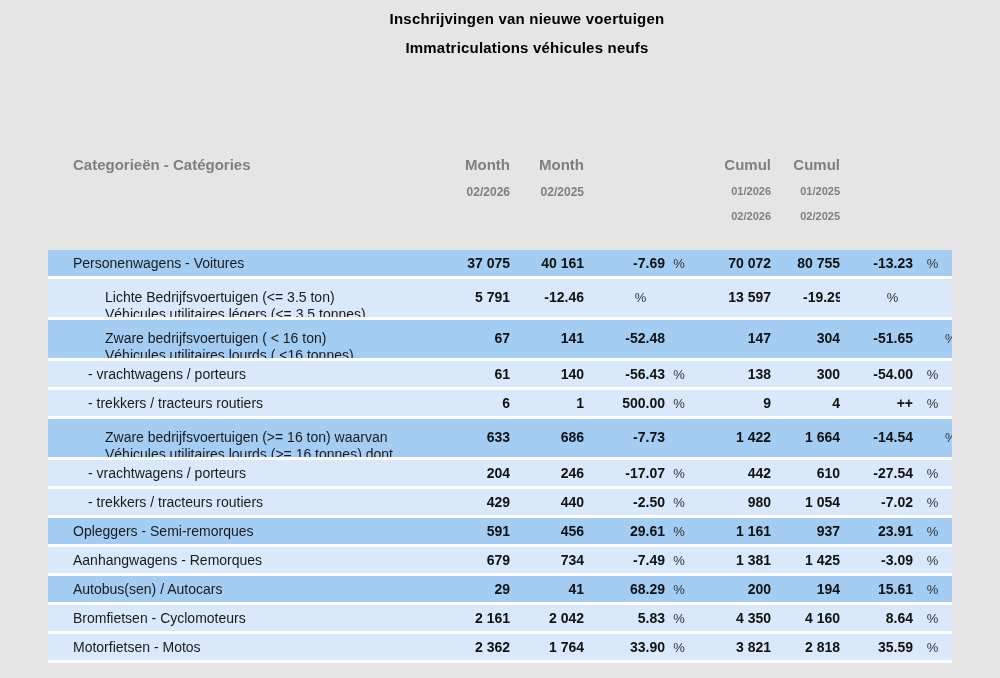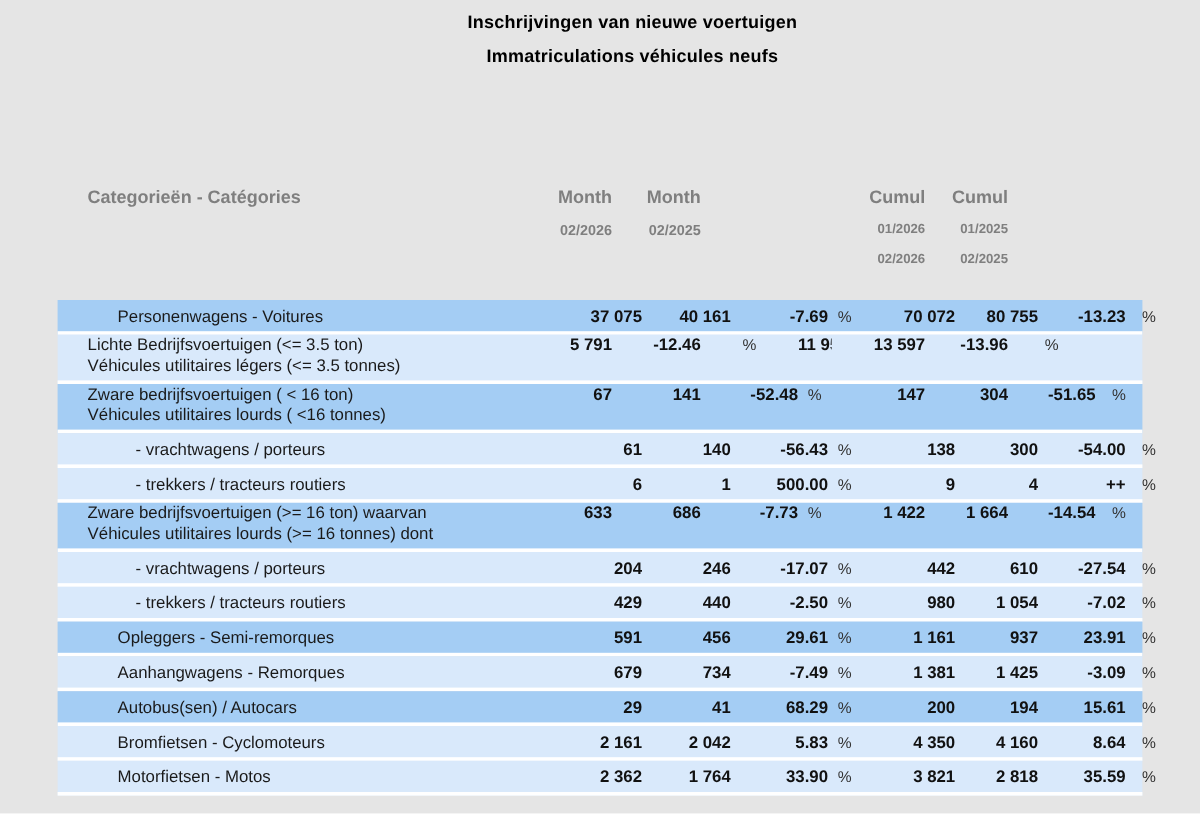--- a/index.html
+++ b/index.html
@@ -74,28 +74,28 @@
   
   .table-body {
     position: absolute;
     left: 48px;
     top: 250px;
     width: 904px;
   }
   .row {
     border-bottom: 3px solid #ffffff;
   }
-  .row.single { height: 29px; padding-left: 25px; }
+  .row.single { height: 29px; }
   .row.double { height: 41px; }
   .row.shade-dark  { background: var(--row-dark, #a4cdf4); }
   .row.shade-light { background: var(--row-light, #d9e9fb); }
 
   .cell { overflow: hidden; }
   .row.single .cell { padding-top: 5px; }
-  .row.double .cell { padding-top: 0; }
+  .row.double .cell { padding-top: 10px; margin-left: 32px; }
 
   .cat-cell { padding-left: 25px; color: #1a1a1a; }
   .cat-cell.indent { padding-left: 40px; }
   .cat-line {
     font-size: 14px;
     line-height: 17px;
     white-space: nowrap;
   }
 
   .num-cell {
@@ -167,21 +167,21 @@
       <div class="row grid-row double shade-light">
         <div class="cell cat-cell">
           <div class="cat-line">Lichte Bedrijfsvoertuigen (&lt;= 3.5 ton)</div>
           <div class="cat-line">Véhicules utilitaires légers (&lt;= 3.5 tonnes)</div>
         </div>
         <div class="cell num-cell">5 791</div>
         <div class="cell num-cell">-12.46</div>
         <div class="cell pct-cell">%</div>
         <div class="cell num-cell">11 953</div>
         <div class="cell num-cell">13 597</div>
-        <div class="cell num-cell">-13.96</div>
+        <div class="cell num-cell">-19.29</div>
         <div class="cell pct-cell">%</div>
       </div>
       <div class="row grid-row double shade-dark">
         <div class="cell cat-cell">
           <div class="cat-line">Zware bedrijfsvoertuigen ( &lt; 16 ton)</div>
           <div class="cat-line">Véhicules utilitaires lourds ( &lt;16 tonnes)</div>
         </div>
         <div class="cell num-cell">67</div>
         <div class="cell num-cell">141</div>
         <div class="cell num-cell">-52.48</div>

